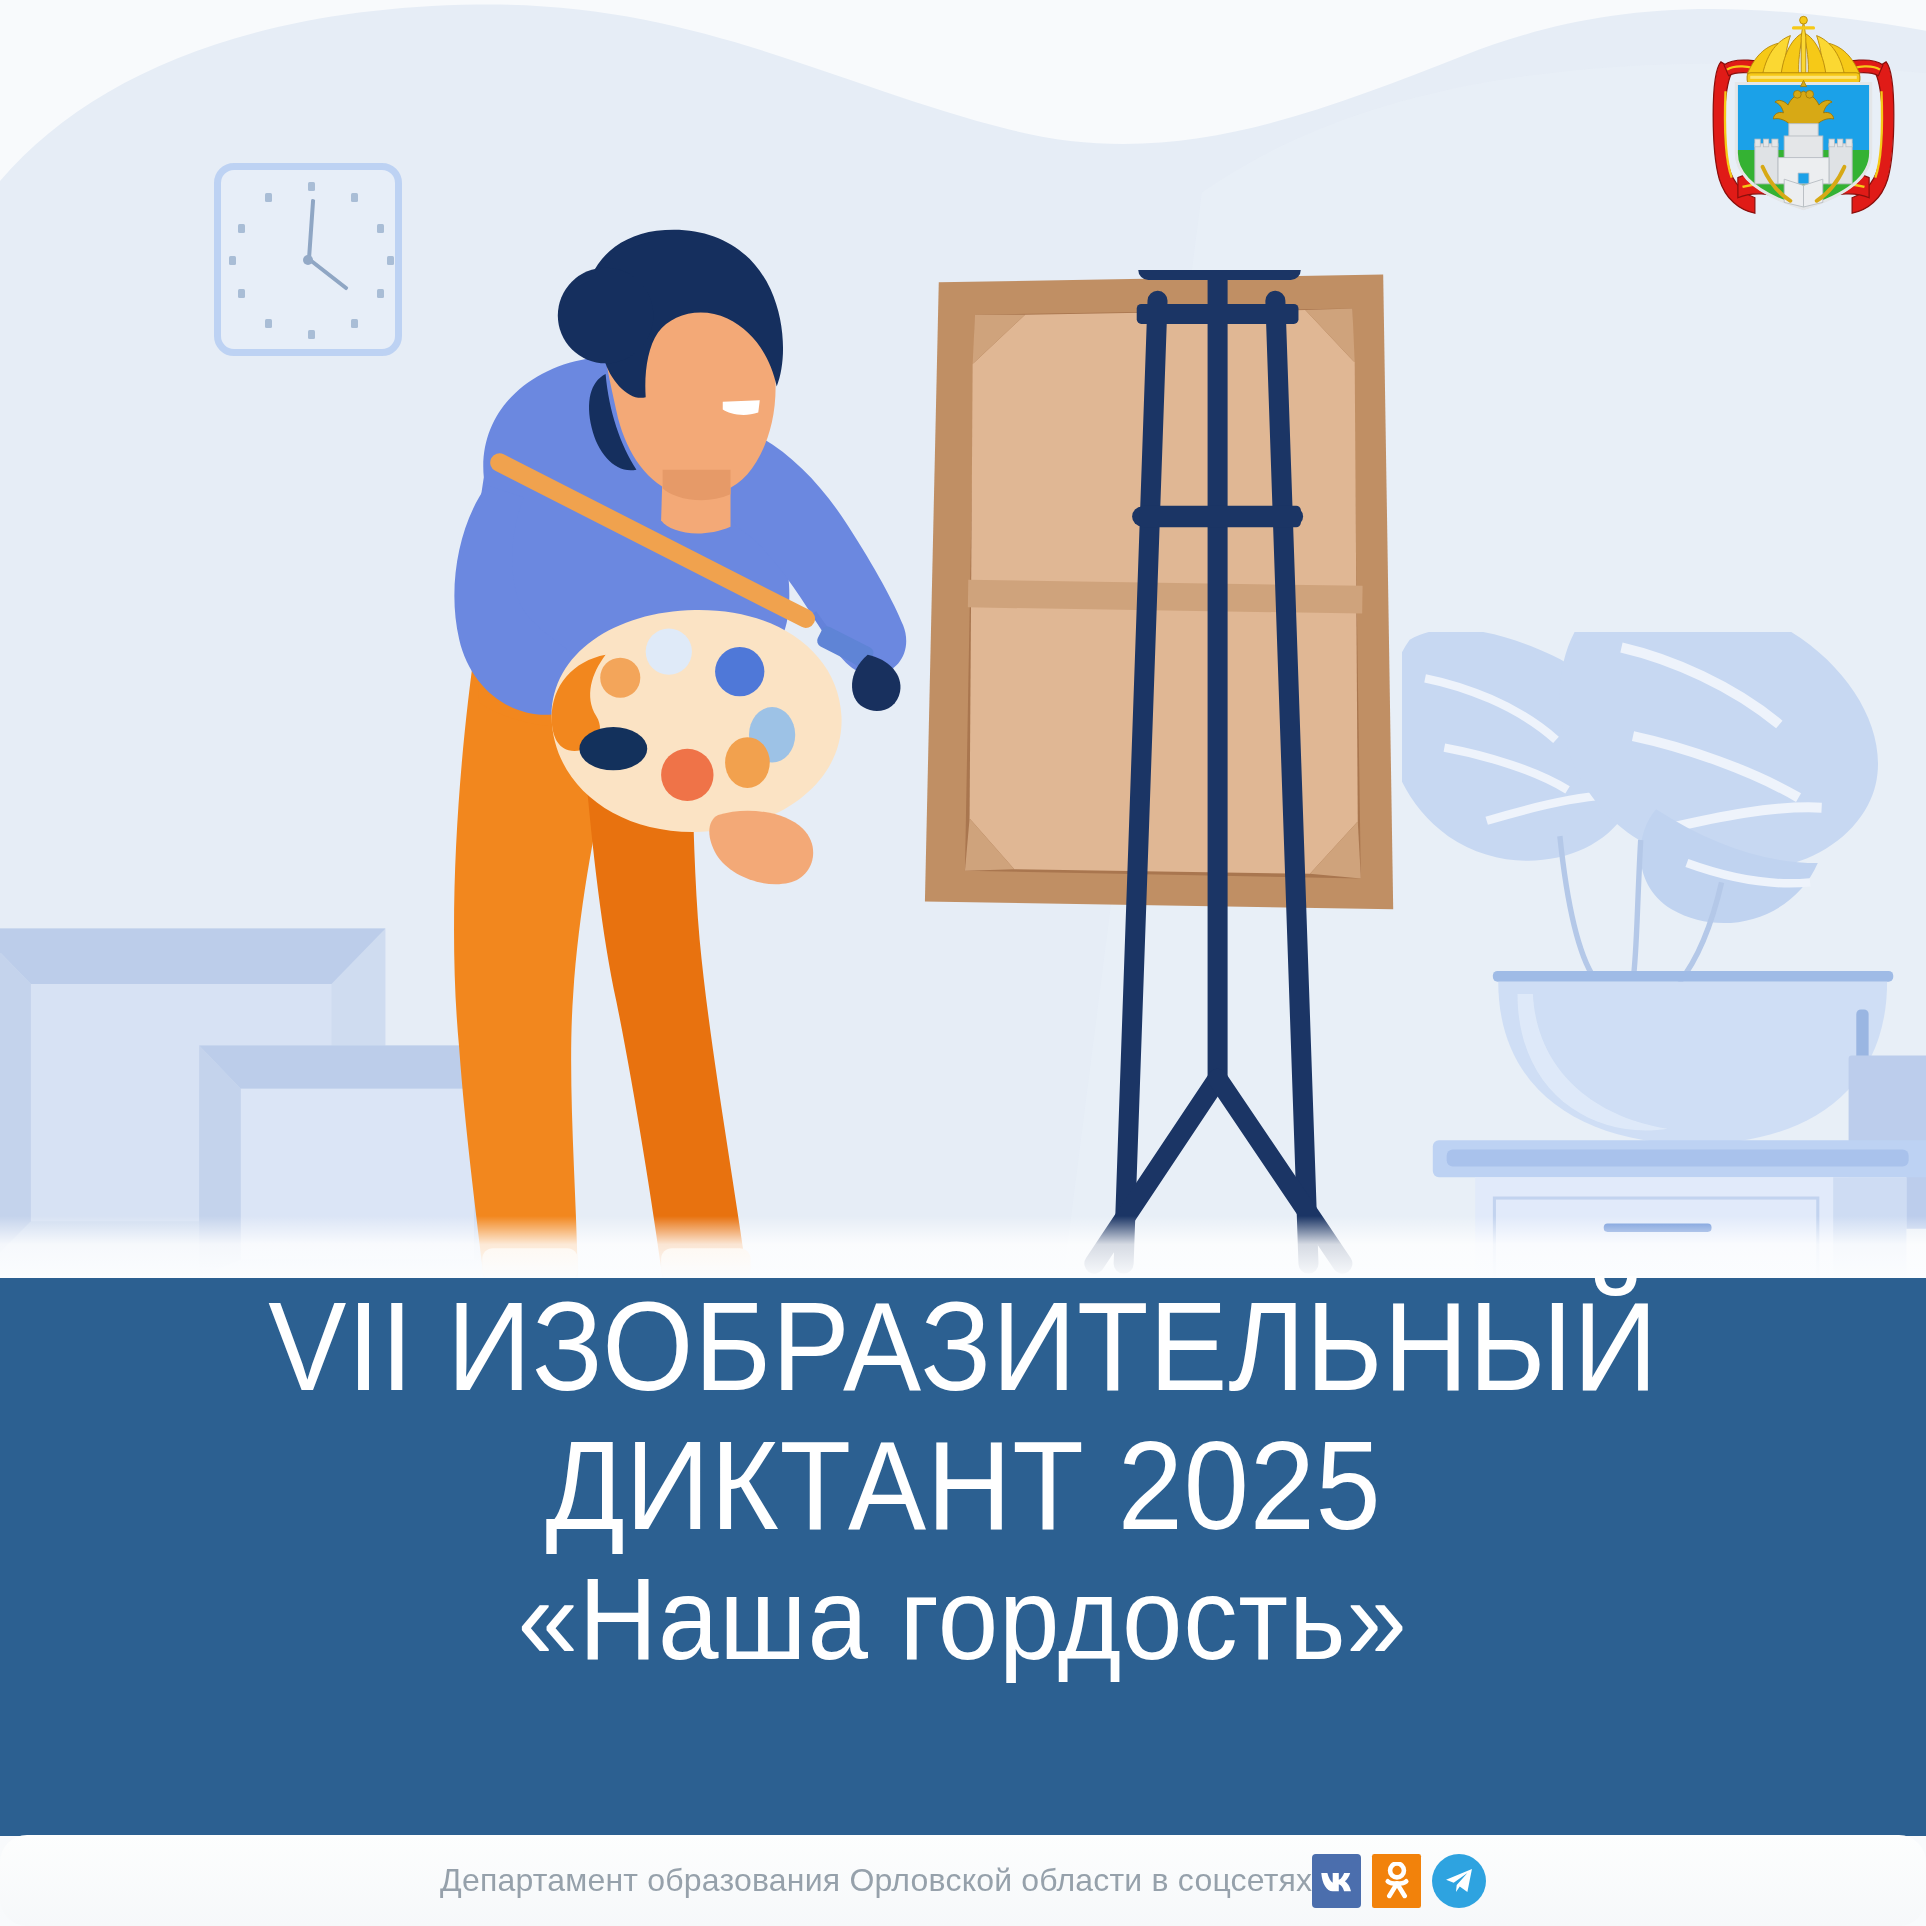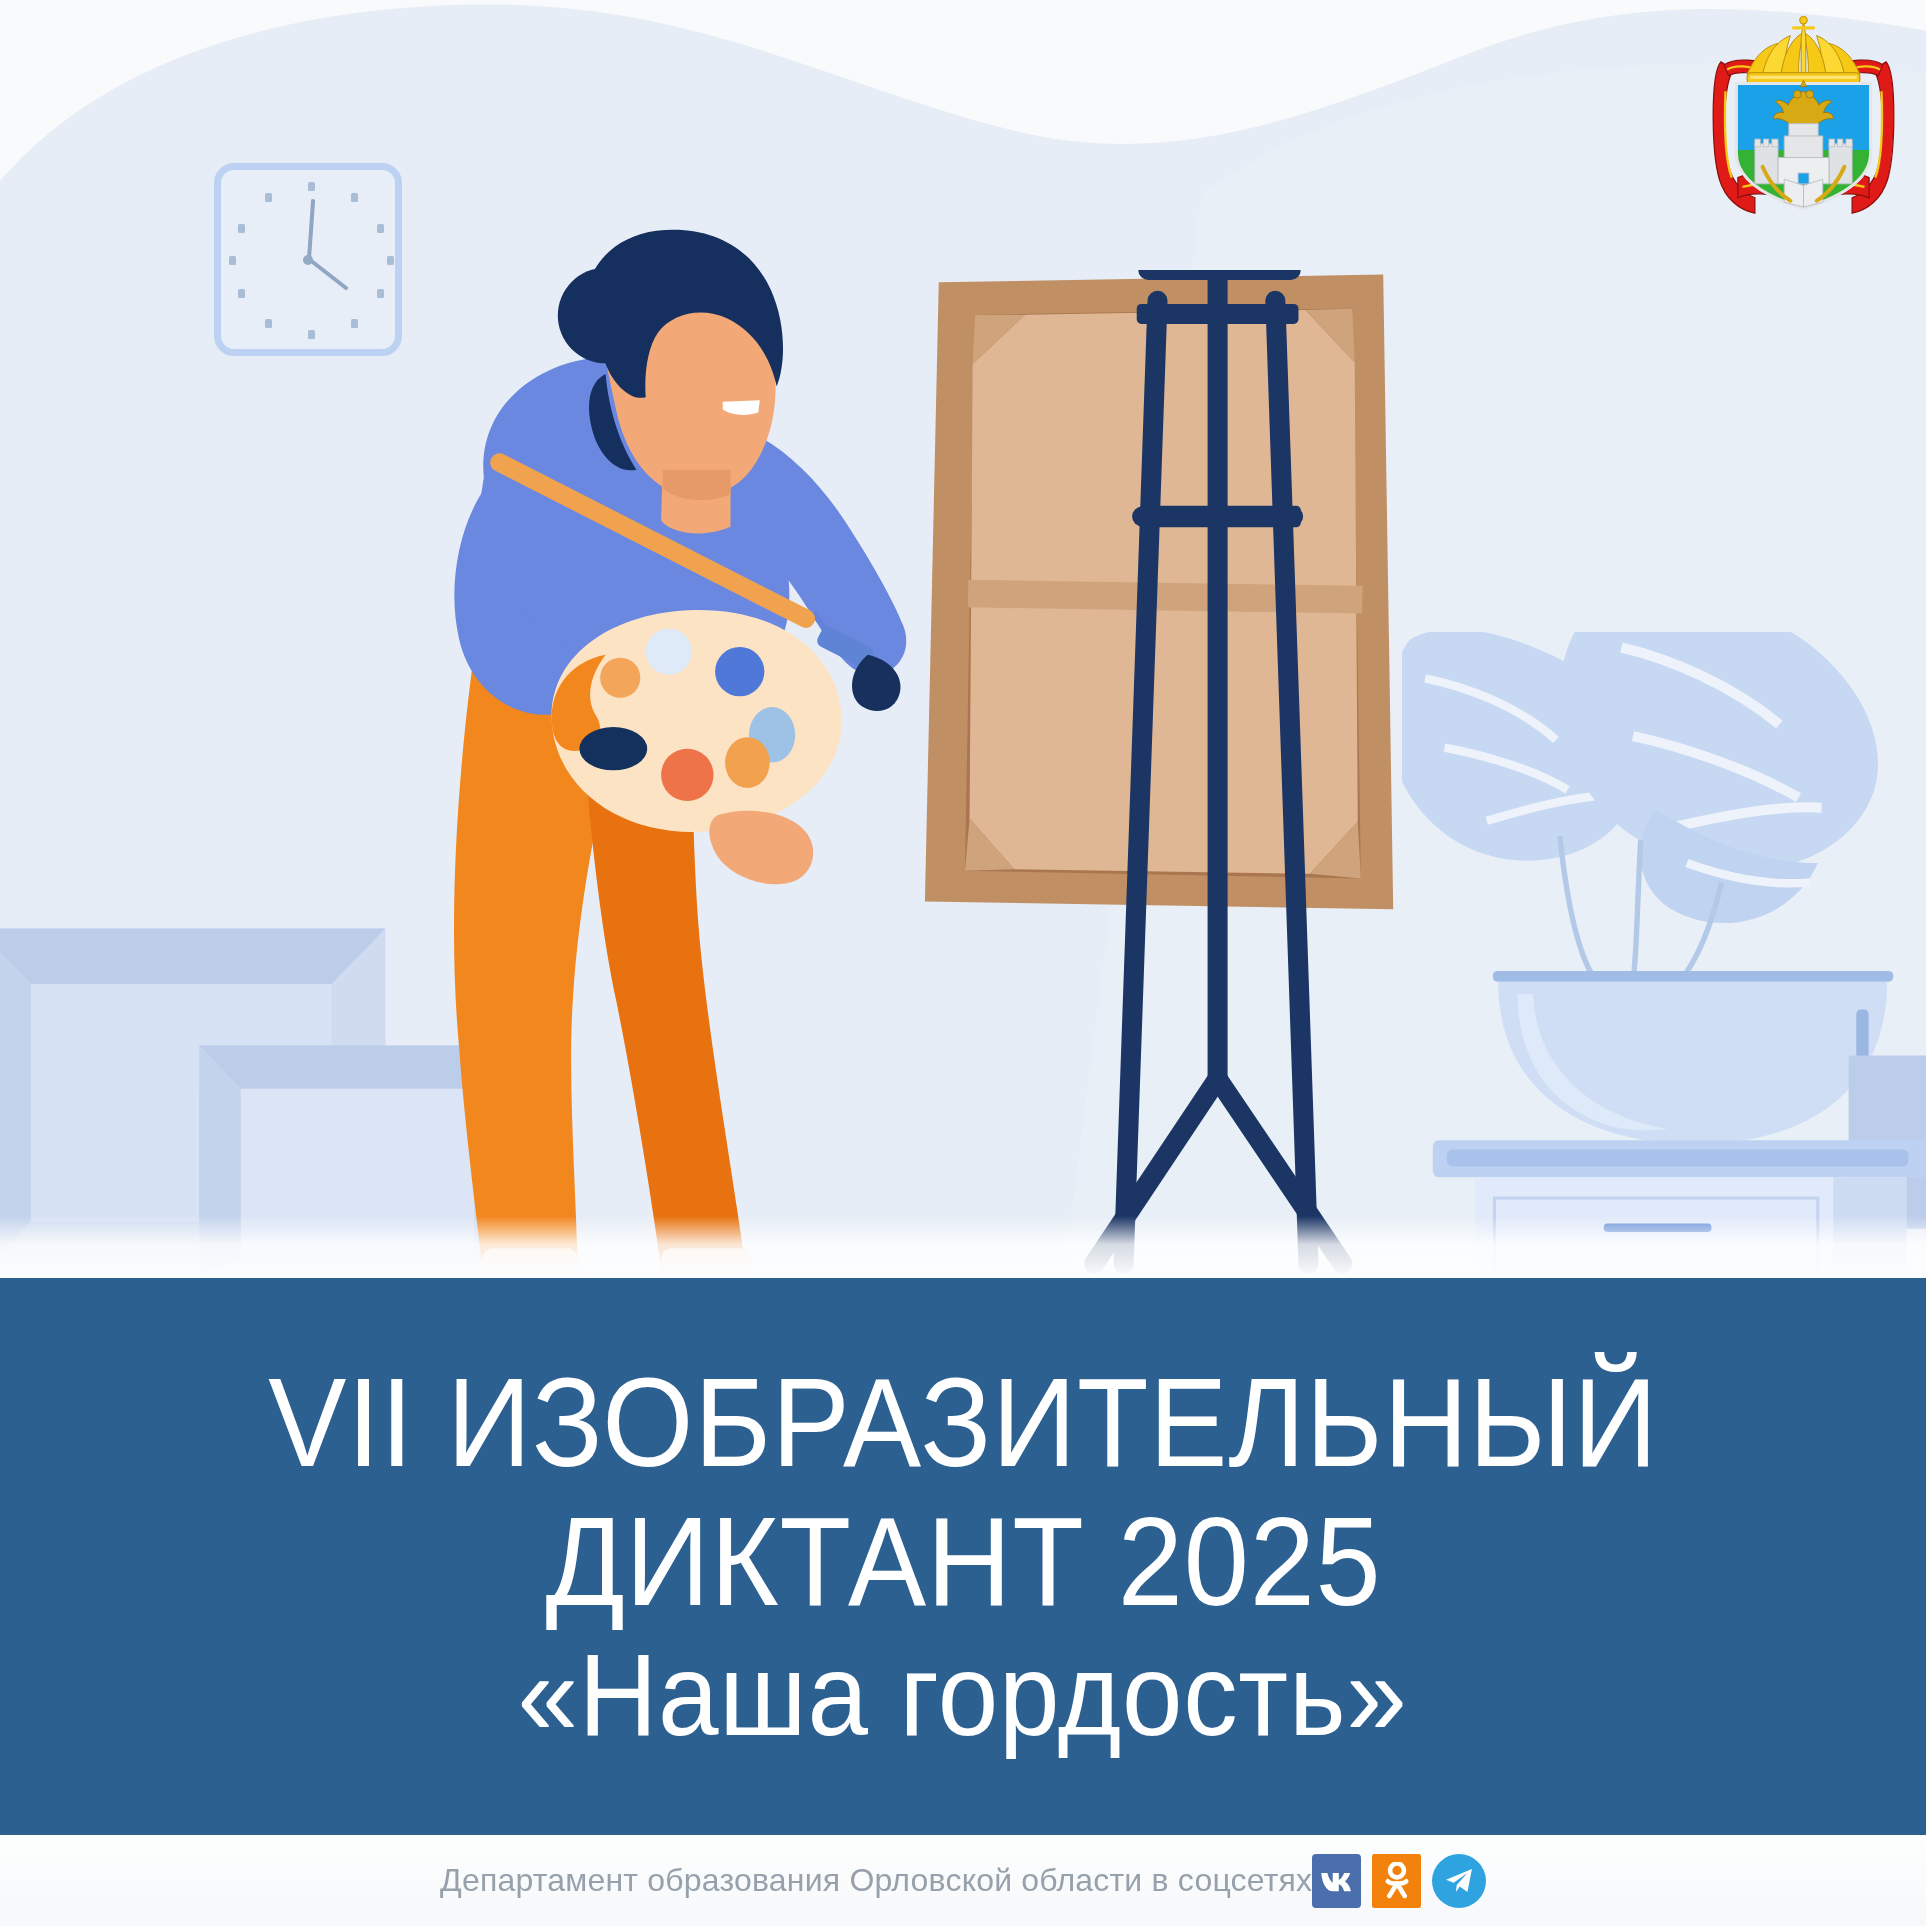--- a/index.html
+++ b/index.html
@@ -36,32 +36,32 @@
   
   .fade-strip{position:absolute;left:0;top:1216px;width:1926px;height:63px;
     background:linear-gradient(180deg,rgba(255,255,255,0) 0%,rgba(255,255,255,.82) 45%,#fbfdff 100%);}
 
   
   .emblem{position:absolute;left:1707px;top:14px;width:193px;height:210px;}
 
   
   .banner{position:absolute;left:0;top:1278px;width:1926px;height:558px;background:#2c6091;}
   .banner-inner{position:absolute;left:0;top:0;width:1926px;height:558px;
-    display:flex;flex-direction:column;align-items:center;justify-content:center;}
+    display:flex;flex-direction:column;align-items:center;justify-content:flex-start;}
   .title-line{
     color:#ffffff;font-family:"Liberation Sans", sans-serif;
     font-size:126px;line-height:1.10;font-weight:400;letter-spacing:0.8px;
     white-space:nowrap;text-align:center;transform:scaleX(.93);
   }
   .title-line.sub{font-size:117px;}
 
   
   .footer{position:absolute;left:0;top:1835px;width:1926px;height:91px;
     background:linear-gradient(180deg,#fdfefe 0%,#f6f8fa 100%);
-    display:flex;align-items:center;justify-content:center;}
+    display:flex;align-items:center;justify-content:center;border-radius:27px;}
   .footer-text{color:#8e9aa5;font-size:32px;letter-spacing:0.2px;white-space:nowrap;
     font-family:"Liberation Sans", sans-serif;opacity:.92;}
   .social-row{display:flex;align-items:center;gap:10.8px;}
   .soc{width:49px;height:54px;display:flex;align-items:center;justify-content:center;}
   .soc-vk{background:#4b6ead;border-radius:3.9px;}
   .soc-ok{background:#f2820b;border-radius:2.3px;}
   .soc-tg{background:#2ea3e0;border-radius:50%;width:54px;height:54px;}
   .soc svg{display:block;}
 </style>
 </head>

